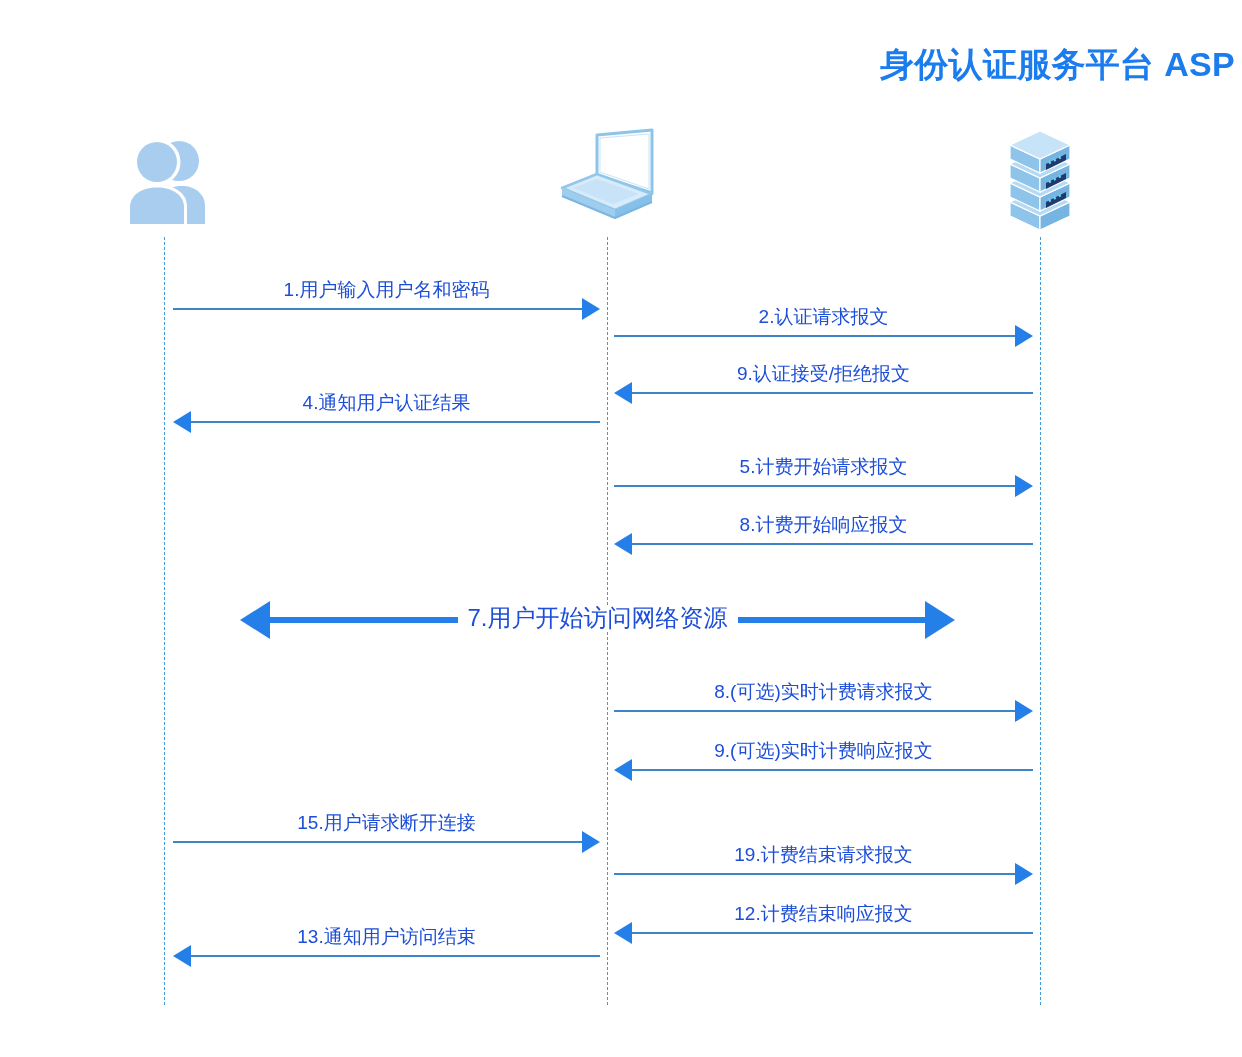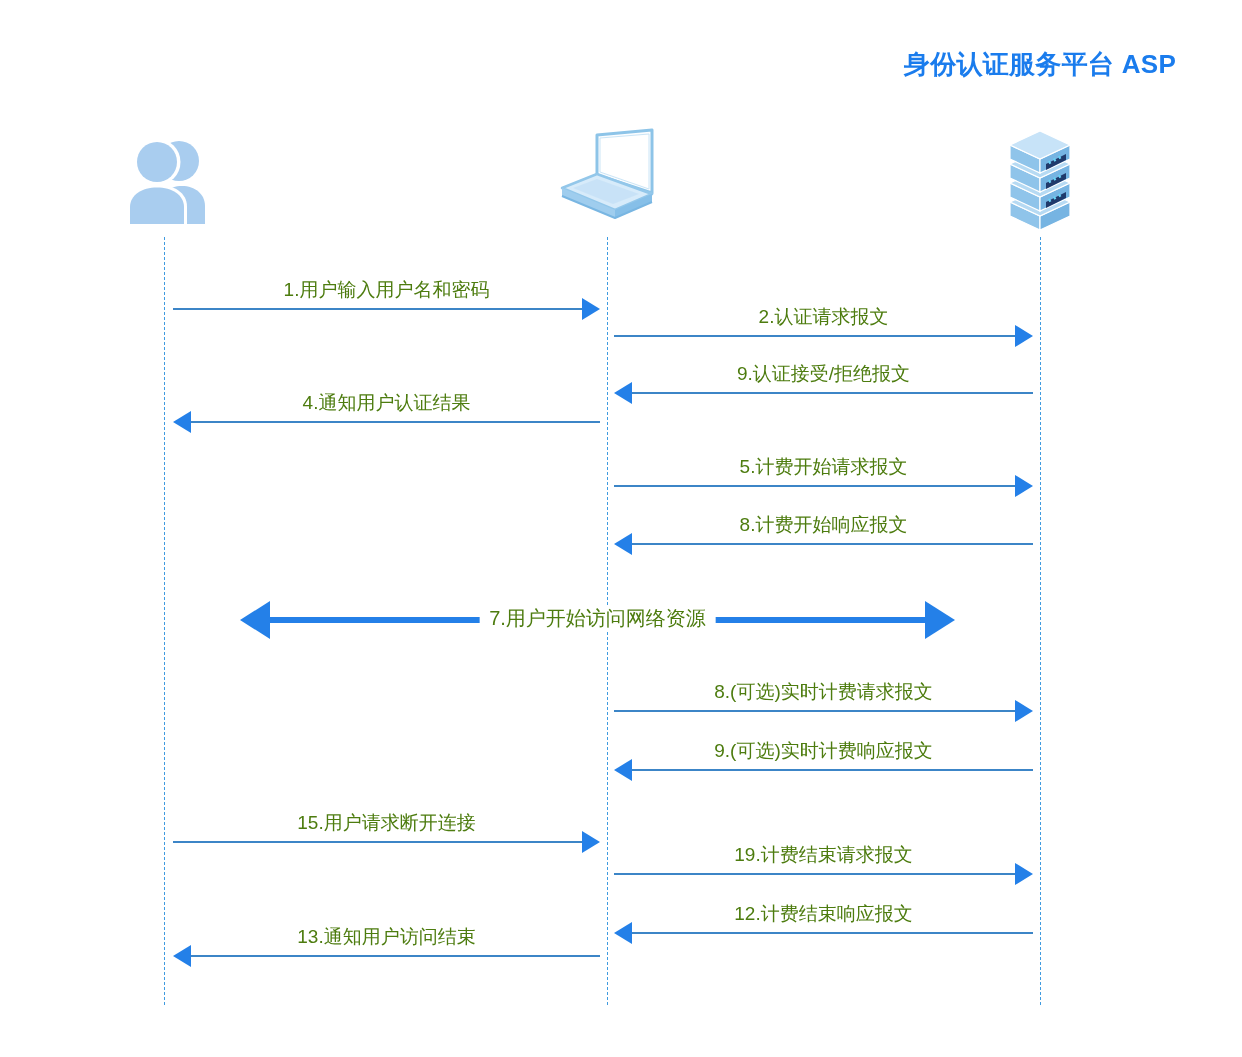--- a/index.html
+++ b/index.html
@@ -20,21 +20,21 @@
 
   
   .actor-title {
     position: absolute;
     text-align: center;
     font-weight: bold;
     color: #1a7ced;
     letter-spacing: 0.3px;
     white-space: nowrap;
   }
-  .actor-title .line1 { display: block; font-size: 26px; line-height: 32px; }
+  .actor-title .line1 { display: block; font-size: 34px; line-height: 32px; }
   .actor-title .line2 { display: block; font-size: 22px; line-height: 30px; }
 
   #title-user   { left: 64px;  top: 92px;  width: 200px; }
   #title-client { left: 487px; top: 85px;  width: 240px; }
   #title-server { left: 880px; top: 48px;  width: 320px; }
 
   .actor-icon {
     position: absolute;
   }
 
@@ -52,21 +52,21 @@
     position: absolute;
     height: 0;
   }
   .msg .label {
     position: absolute;
     bottom: 6px;
     left: 0;
     width: 100%;
     text-align: center;
     font-size: 19px;
-    color: #4d7c0f;
+    color: #1d4ed8;
     white-space: nowrap;
     line-height: 24px;
   }
   .msg .shaft {
     position: absolute;
     top: 0;
     height: 0;
     border-top: 2px solid #3c85c7;
   }
   .msg .head {
@@ -98,21 +98,21 @@
     top: -16px;
   }
   .msg.bidi .head.h-left {
     border-top: 19px solid transparent;
     border-bottom: 19px solid transparent;
     border-right: 30px solid #2480e8;
     top: -16px;
   }
   .msg.bidi .label {
     bottom: -13px;
-    font-size: 20px;
+    font-size: 24px;
     background: #ffffff;
     padding: 0 10px;
     width: auto;
     left: 50%;
     transform: translateX(-50%);
   }
 </style>
 </head>
 <body>
 

